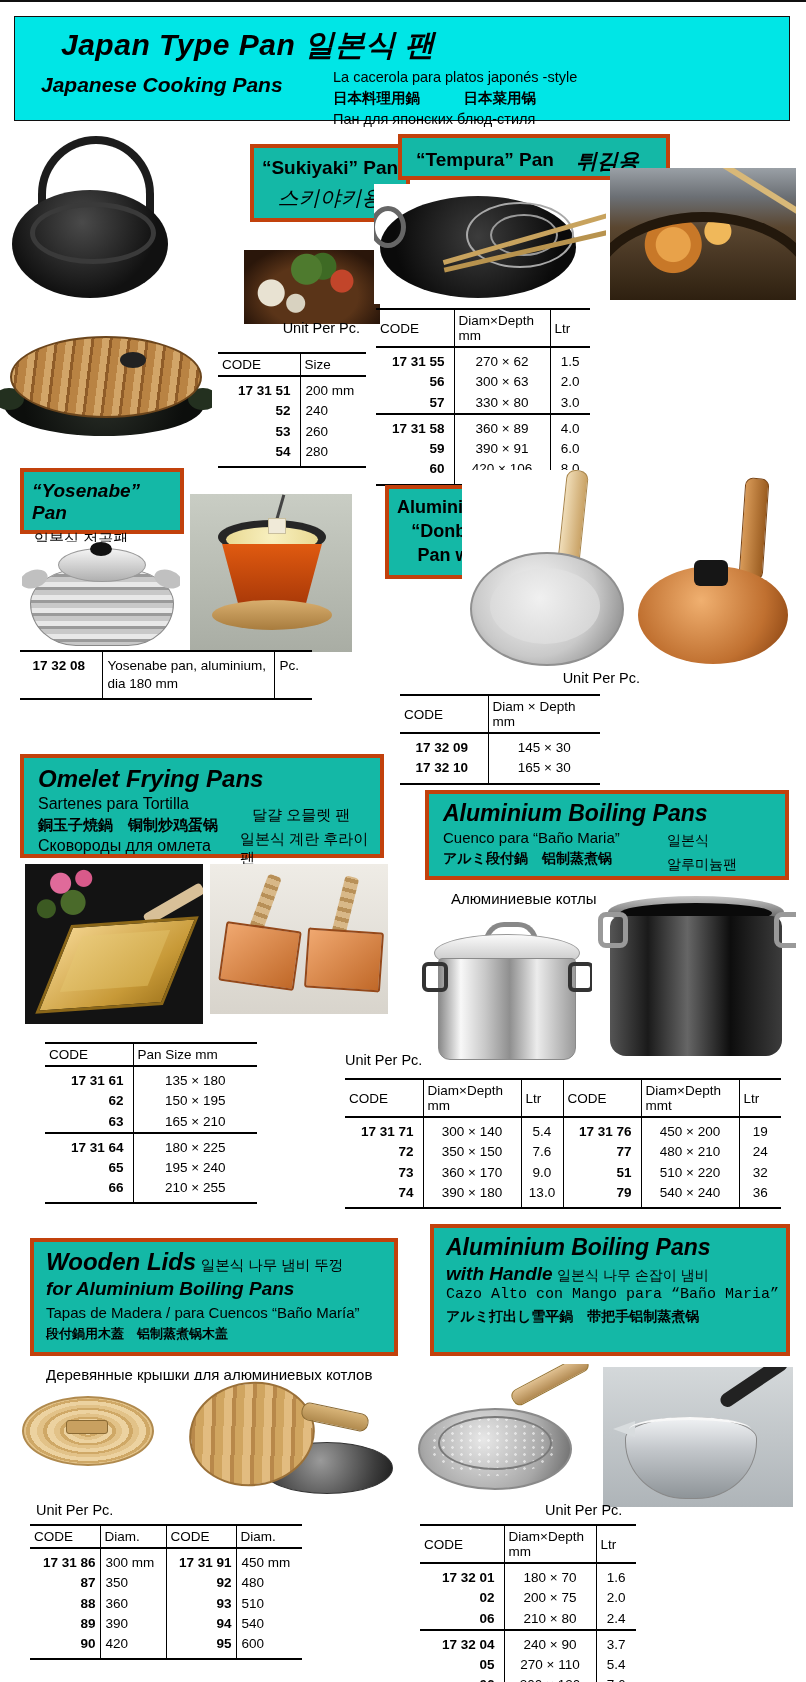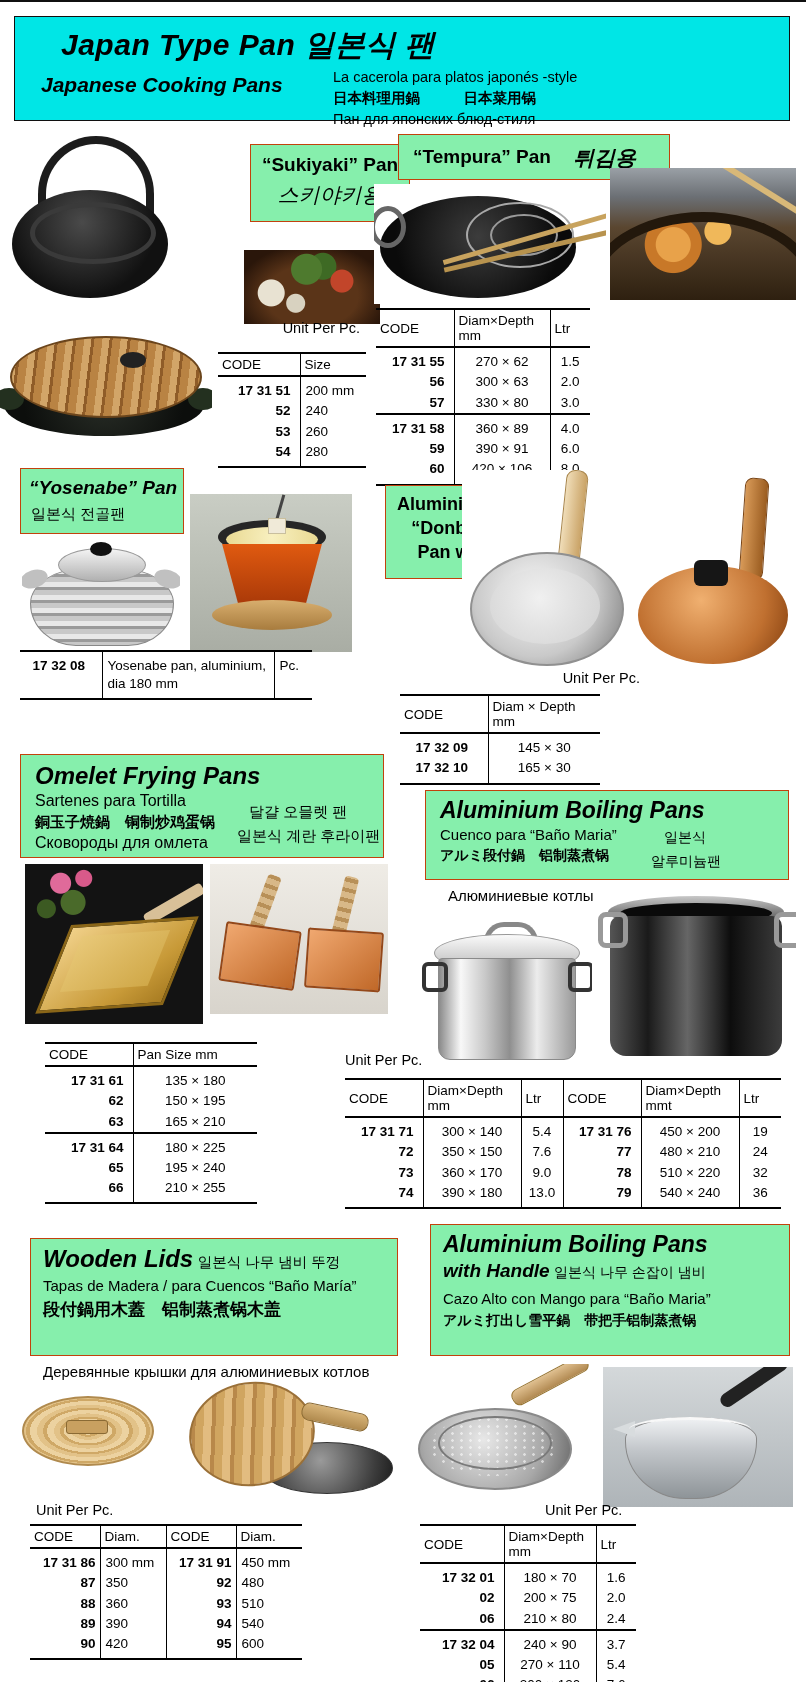--- a/index.html
+++ b/index.html
@@ -6,21 +6,21 @@
   .page{position:relative;width:806px;height:1682px;background:#fff;
         font-family:"Liberation Sans",sans-serif;color:#000;overflow:hidden;
         border-top:2px solid #101010;}
   
   .header-box{position:absolute;left:14px;top:14px;width:774px;height:103px;
         background:#00e6e6;border:1px solid #101010;}
   .header-title{position:absolute;left:46px;top:8px;font-size:30px;font-weight:bold;font-style:italic;letter-spacing:.5px;}
   .header-sub{position:absolute;left:26px;top:56px;font-size:21px;font-weight:bold;font-style:italic;}
   .header-langs{position:absolute;left:318px;top:50px;font-size:14.5px;line-height:1.45;}
   
-  .label-box{position:absolute;background:#86efac;border:1px solid #c2410c;box-sizing:border-box;}
+  .label-box{position:absolute;background:#14b8a6;border:4px solid #c2410c;box-sizing:border-box;}
   .b{font-weight:bold;} .i{font-style:italic;}
   .unit{position:absolute;font-size:14.5px;}
   
   table.t{position:absolute;border-collapse:collapse;border-bottom:2px solid #000;table-layout:fixed;}
   .t th{font-weight:normal;font-size:13.5px;text-align:left;white-space:pre-line;padding:3px 4px;line-height:1.12;}
   .t thead tr{border-top:2px solid #000;border-bottom:2px solid #000;}
   .t td{font-size:13.5px;padding:1px 5px;line-height:1.35;}
   .t tbody tr:first-child td{padding-top:5px;}
   .t tbody tr:last-child td{padding-bottom:5px;}
   .vl{border-left:1.2px solid #000;}
@@ -322,21 +322,21 @@
       </tbody>
     </table>
   </div>
 
   <div>
     <div class="label-box" style="left:425px;top:788px;width:364px;height:90px;">
       <div class="b i" style="font-size:23px;margin:6px 0 0 14px;">Aluminium Boiling Pans</div>
       <div style="font-size:15px;margin:2px 0 0 14px;">Cuenco para “Baño Maria”</div>
       <div class="b" style="font-size:14px;margin:4px 0 0 14px;">アルミ段付鍋　铝制蒸煮锅</div>
       <div style="position:absolute;left:238px;top:38px;font-size:14px;">일본식</div>
-      <div style="position:absolute;left:225px;top:62px;font-size:14px;">알루미늄팬</div>
+      <div style="position:absolute;left:238px;top:62px;font-size:14px;">알루미늄팬</div>
       <div style="position:absolute;left:14px;top:96px;font-size:15px;margin-left:8px;">Алюминиевые котлы</div>
     </div>
     <div class="ph" style="left:420px;top:906px;width:172px;height:156px;">
       <div style="left:64px;top:14px;width:44px;height:16px;border:5px solid #888;border-bottom:none;border-radius:20px 20px 0 0;"></div>
       <div style="left:14px;top:26px;width:144px;height:36px;border:1px solid #999;border-radius:50%;background:linear-gradient(180deg,#fafafa,#b8b8b8);"></div>
       <div style="left:18px;top:50px;width:136px;height:100px;border:1px solid #8a8a8a;border-radius:4px 4px 12px 12px;background:linear-gradient(90deg,#8a8a8a 0,#f8f8f8 16%,#c8c8c8 34%,#8f8f8f 52%,#ececec 72%,#9a9a9a 100%);"></div>
       <div style="left:2px;top:54px;width:18px;height:22px;border:4px solid #333;border-radius:6px;"></div>
       <div style="left:148px;top:54px;width:18px;height:22px;border:4px solid #333;border-radius:6px;"></div>
     </div>
     <div class="ph" style="left:598px;top:880px;width:198px;height:180px;">
@@ -382,21 +382,21 @@
             <td class="vl ctr">350 × 150</td>
             <td class="vl ctr">7.6</td>
             <td class="vl code">77</td>
             <td class="vl ctr">480 × 210</td>
             <td class="vl ctr">24</td>
           </tr>
         <tr>
             <td class="code">73</td>
             <td class="vl ctr">360 × 170</td>
             <td class="vl ctr">9.0</td>
-            <td class="vl code">78</td>
+            <td class="vl code">51</td>
             <td class="vl ctr">510 × 220</td>
             <td class="vl ctr">32</td>
           </tr>
         <tr>
             <td class="code">74</td>
             <td class="vl ctr">390 × 180</td>
             <td class="vl ctr">13.0</td>
             <td class="vl code">79</td>
             <td class="vl ctr">540 × 240</td>
             <td class="vl ctr">36</td>
@@ -404,22 +404,23 @@
       </tbody>
     </table>
   </div>
 
   <div>
     <div class="label-box" style="left:30px;top:1236px;width:368px;height:118px;">
       <div style="margin:6px 0 0 12px;">
         <span class="b i" style="font-size:24px;">Wooden Lids</span>
         <span style="font-size:14.5px;">일본식 나무 냄비 뚜껑</span>
       </div>
+      <div class="b i" style="font-size:19px;margin:2px 0 0 12px;">for Aluminium Boiling Pans</div>
       <div style="font-size:15px;margin:4px 0 0 12px;">Tapas de Madera / para Cuencos “Baño María”</div>
-      <div class="b" style="font-size:17px;margin:4px 0 0 12px;">段付鍋用木蓋　铝制蒸煮锅木盖</div>
+      <div class="b" style="font-size:13px;margin:4px 0 0 12px;">段付鍋用木蓋　铝制蒸煮锅木盖</div>
       <div style="position:absolute;left:12px;top:124px;font-size:15px;">Деревянные крышки для алюминиевых котлов</div>
     </div>
     <div class="ph" style="left:18px;top:1386px;width:138px;height:84px;">
       <div style="left:4px;top:8px;width:128px;height:66px;border:2px solid #b08a4e;border-radius:50%;background:repeating-radial-gradient(ellipse at 50% 50%,#ecd2a0 0 7px,#cfa866 7px 11px,#e2c288 11px 17px);"></div>
       <div style="left:48px;top:32px;width:40px;height:12px;border:1px solid #8a6a34;border-radius:3px;background:#c8a060;"></div>
     </div>
     <div class="ph" style="left:165px;top:1378px;width:233px;height:116px;">
       <div style="left:96px;top:62px;width:130px;height:50px;border:1px solid #333;border-radius:50%;background:radial-gradient(circle at 45% 35%,#9a9a9a,#3c3c3c 70%,#1a1a1a);"></div>
       <div style="left:24px;top:2px;width:122px;height:100px;border:2px solid #9a7038;border-radius:50%;background:repeating-linear-gradient(100deg,#e2bc80 0 8px,#b8884a 8px 12px,#d0a560 12px 20px);transform:rotate(-8deg);"></div>
       <div style="left:136px;top:28px;width:66px;height:16px;border:1px solid #8a6a34;border-radius:8px;background:linear-gradient(180deg,#d8b478,#b08a4e);transform:rotate(12deg);"></div>
@@ -475,21 +476,21 @@
     </table>
   </div>
 
   <div>
     <div class="label-box" style="left:430px;top:1222px;width:360px;height:132px;">
       <div class="b i" style="font-size:23px;margin:6px 0 0 12px;">Aluminium Boiling Pans</div>
       <div style="margin:2px 0 0 12px;">
         <span class="b i" style="font-size:19px;">with Handle</span>
         <span style="font-size:14px;">일본식 나무 손잡이 냄비</span>
       </div>
-      <div style="font-size:15px;margin:8px 0 0 12px;">Cazo Alto con Mango para “Baño Maria”</div>
+      <div style="font-size:15px;margin:1px 0 0 12px;font-family:Liberation Mono, monospace;">Cazo Alto con Mango para “Baño Maria”</div>
       <div class="b" style="font-size:14px;margin:5px 0 0 12px;">アルミ打出し雪平鍋　带把手铝制蒸煮锅</div>
     </div>
     <div class="ph" style="left:408px;top:1362px;width:190px;height:128px;">
       <div style="left:100px;top:8px;width:82px;height:15px;border:1px solid #96732f;border-radius:7px;background:linear-gradient(180deg,#e0c090,#b08850);transform:rotate(-28deg);"></div>
       <div style="left:10px;top:44px;width:150px;height:78px;border:2px solid #8a8a8a;border-radius:50%;background:radial-gradient(circle at 42% 38%,#e8e8e8,#a8a8a8 60%,#6a6a6a 95%);"></div>
       <div style="left:22px;top:52px;width:126px;height:60px;border-radius:50%;background-image:radial-gradient(circle,rgba(255,255,255,.55) 1px,transparent 1.6px);background-size:9px 7px;"></div>
       <div style="left:30px;top:52px;width:110px;height:50px;border:2px solid #7a7a7a;border-radius:50%;"></div>
     </div>
     <div class="ph" style="left:603px;top:1365px;width:190px;height:140px;background:linear-gradient(180deg,#d4d8da,#aeb4b8);">
       <div style="left:112px;top:8px;width:78px;height:14px;border-radius:7px;background:#222;transform:rotate(-34deg);"></div>

